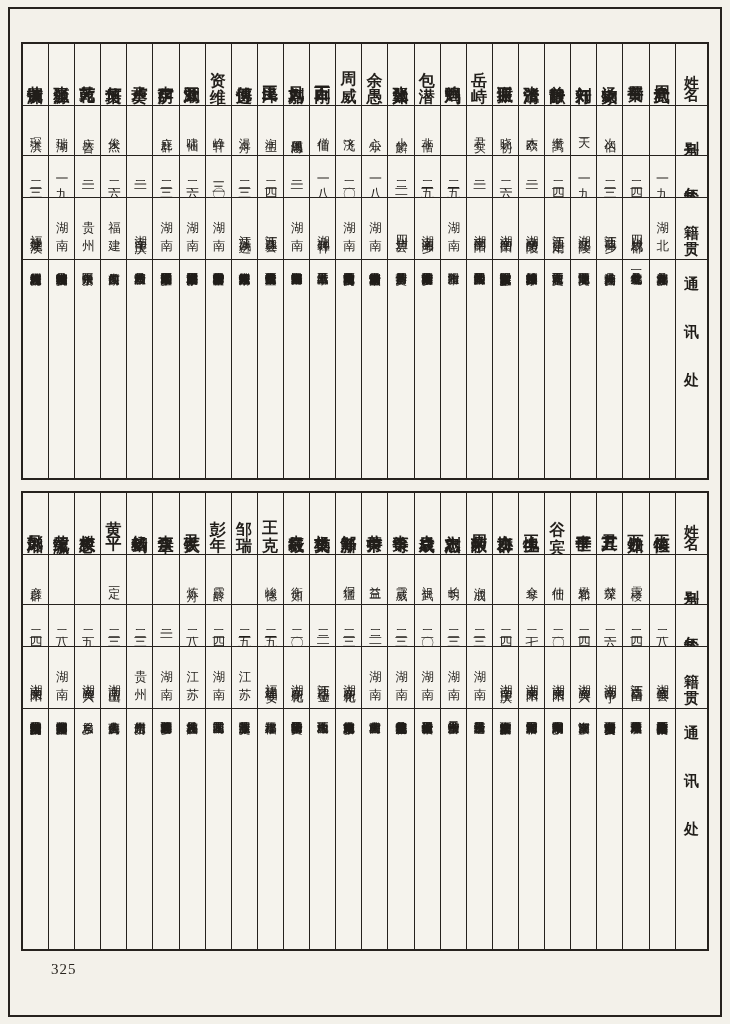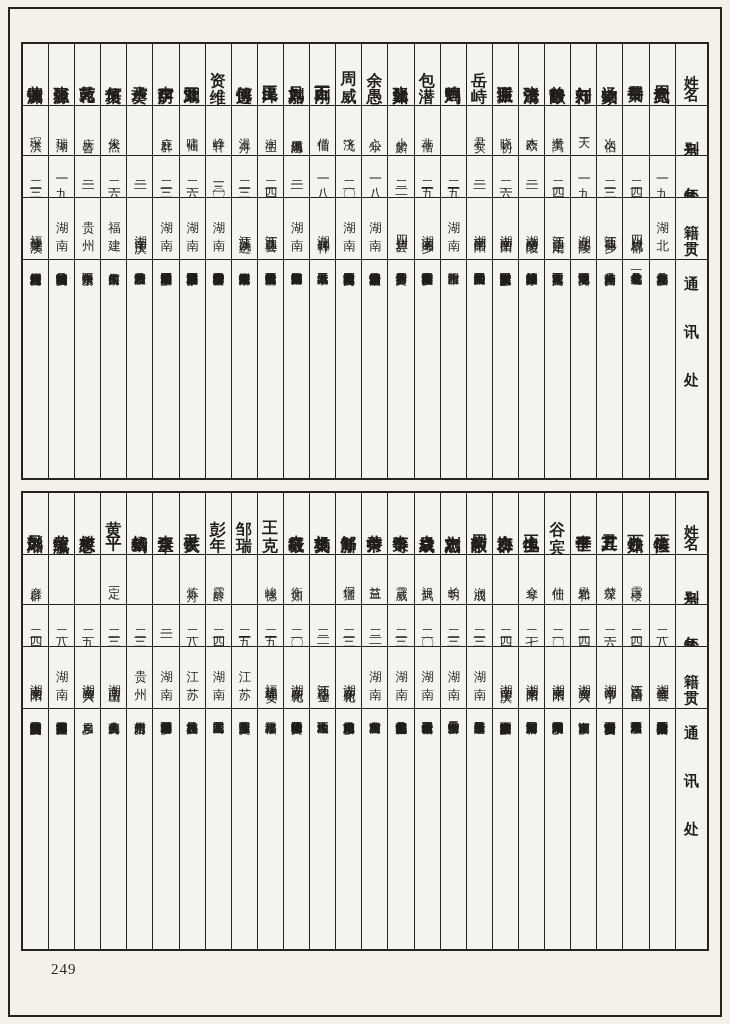--- a/index.html
+++ b/index.html
@@ -952,15 +952,15 @@
             <span class="vtxt" style="letter-spacing: 6px;">二四</span>
           </div>
           <div class="cell c-native">
             <span class="vtxt" style="letter-spacing: 2px;">湖南耒阳</span>
           </div>
           <div class="cell c-address">
             <span class="vtxt">湖南耒阳东门外广济药号转仁义圩全福堂药室交</span>
           </div>
         </div>
       </div>
-    <div class="page-number">249</div>
+    <div class="page-number">325</div>
   </div>
 </div>
 
 </body></html>

